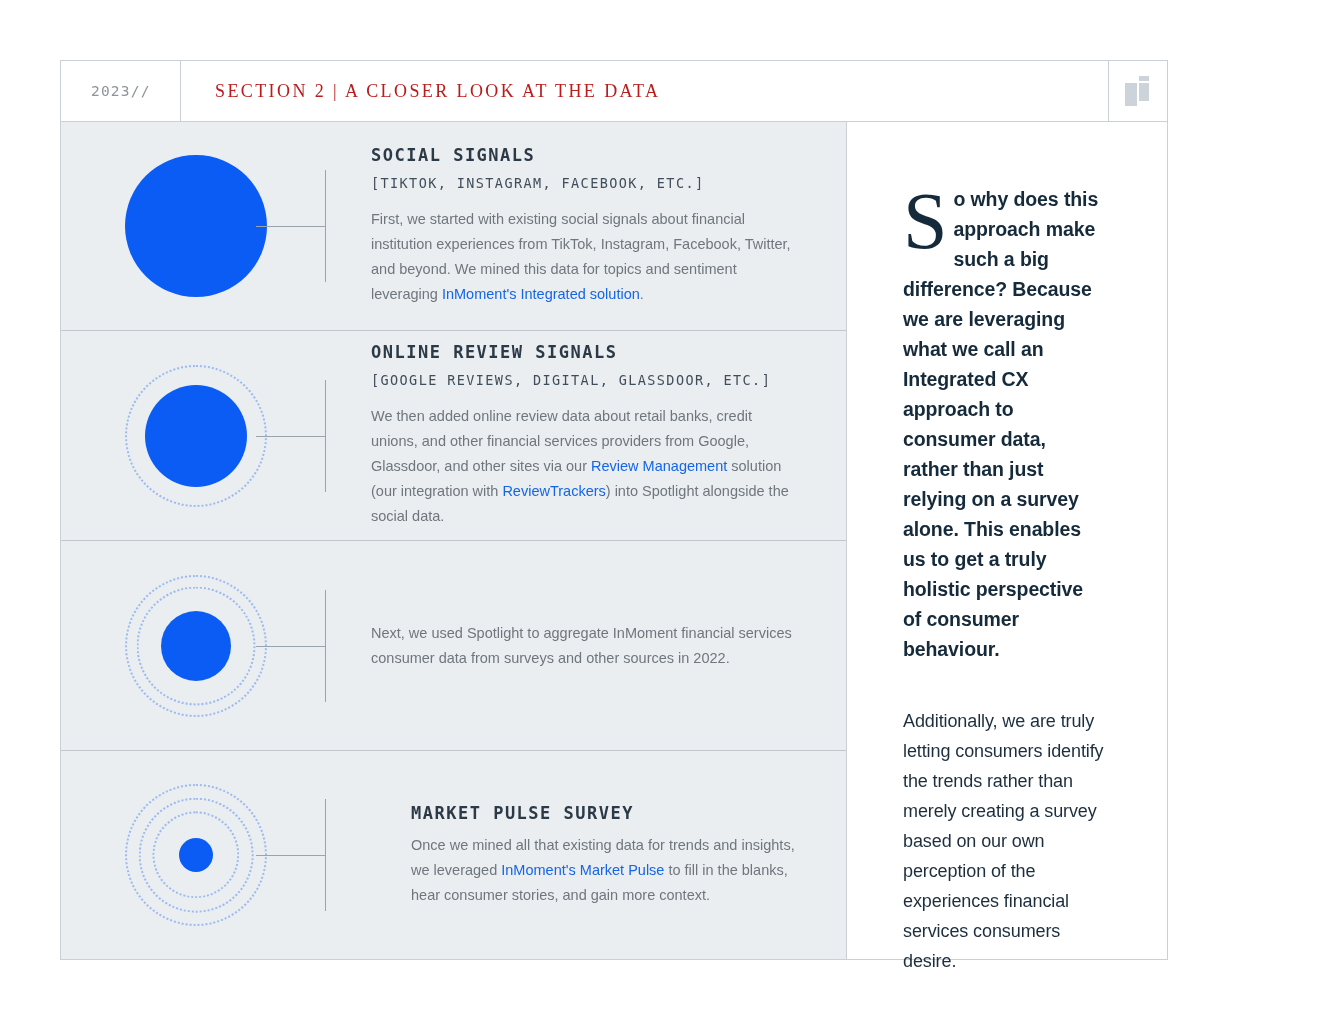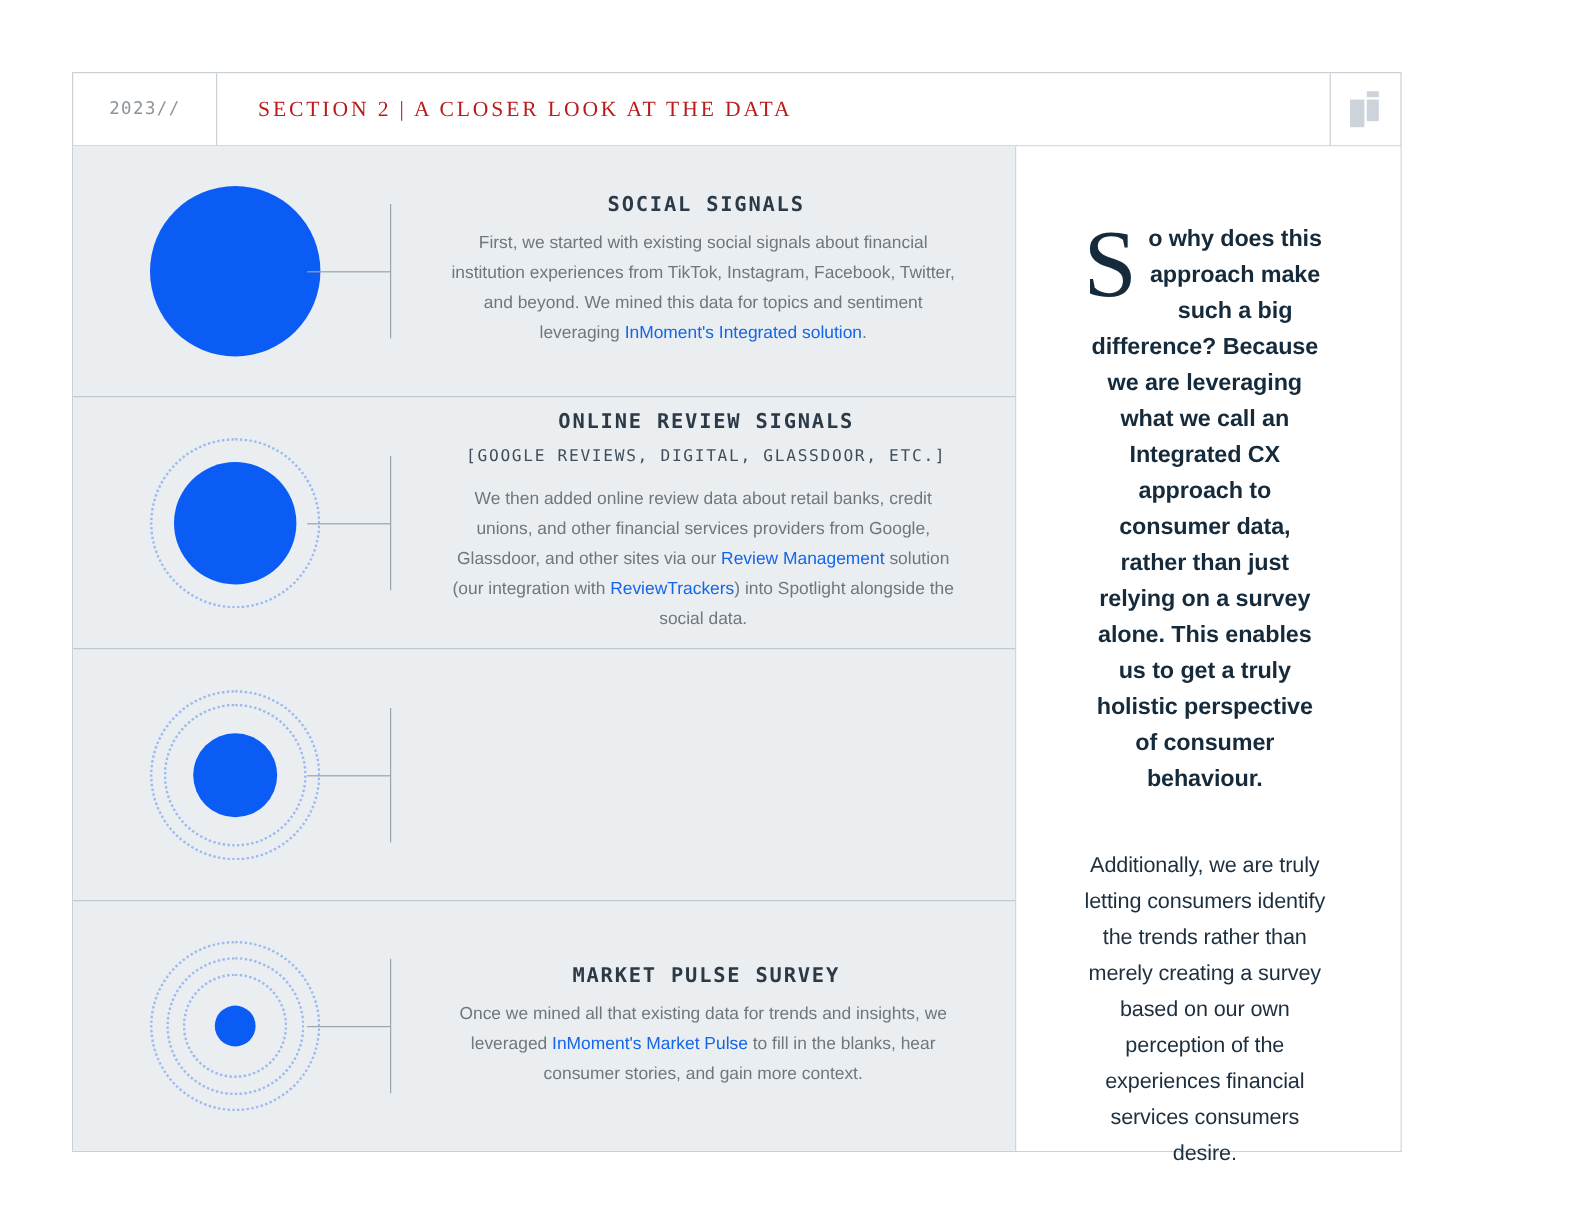--- a/index.html
+++ b/index.html
@@ -14,21 +14,20 @@
     -webkit-font-smoothing: antialiased;
   }
 
   .page {
     position: absolute;
     left: 60px;
     top: 60px;
     width: 1108px;
     height: 900px;
     box-sizing: border-box;
-    text-align: center;
   }
 
   
   .header {
     position: relative;
     height: 62px;
     box-sizing: border-box;
     border: 1px solid #c9d0d6;
     display: flex;
     align-items: stretch;
@@ -105,21 +104,21 @@
     position: relative;
     display: flex;
     align-items: center;
     box-sizing: border-box;
     border-bottom: 1px solid #c0c8ce;
   }
   .step:last-child { border-bottom: none; }
   .step-1 { height: 209px; }
   .step-2 { height: 210px; }
   .step-3 { height: 210px; }
-  .step-4 { height: 208px; }
+  .step-4 { height: 208px; gap: 40px; }
 
   .viz {
     width: 290px;
     flex: 0 0 290px;
     height: 100%;
     position: relative;
   }
   .viz-inner {
     position: absolute;
     left: 35px;
@@ -261,20 +260,21 @@
           <div class="viz-inner">
               <div class="core" style="width: 142px; height: 142px;"></div>
             </div>
           <div class="connector">
             <div class="hline"></div>
               <div class="vline"></div>
           </div>
         </div>
         <div class="step-text">
           <p class="step-kicker">SOCIAL SIGNALS</p>
+          <p class="step-sub">[TIKTOK, INSTAGRAM, FACEBOOK, ETC.]</p>
           <p class="step-body">First, we started with existing social signals about financial institution experiences from TikTok, Instagram, Facebook, Twitter, and beyond. We mined this data for topics and sentiment leveraging <span class="lnk">InMoment's Integrated solution</span>.</p>
         </div>
       </div>
 
       <div class="step step-2">
         <div class="viz">
           <div class="viz-inner">
               <div class="ring" style="width: 142px; height: 142px;"></div>
               <div class="core" style="width: 102px; height: 102px;"></div>
             </div>
@@ -296,20 +296,21 @@
               <div class="ring" style="width: 142px; height: 142px;"></div>
               <div class="ring" style="width: 119px; height: 119px;"></div>
               <div class="core" style="width: 70px; height: 70px;"></div>
             </div>
           <div class="connector">
             <div class="hline"></div>
               <div class="vline"></div>
           </div>
         </div>
         <div class="step-text">
+          <p class="step-body">Next, we used Spotlight to aggregate InMoment financial services consumer data from surveys and other sources in 2022.</p>
         </div>
       </div>
 
       <div class="step step-4">
         <div class="viz">
           <div class="viz-inner">
               <div class="ring" style="width: 142px; height: 142px;"></div>
               <div class="ring" style="width: 114.667px; height: 114.667px;"></div>
               <div class="ring" style="width: 87.3333px; height: 87.3333px;"></div>
               <div class="core" style="width: 34px; height: 34px;"></div>

